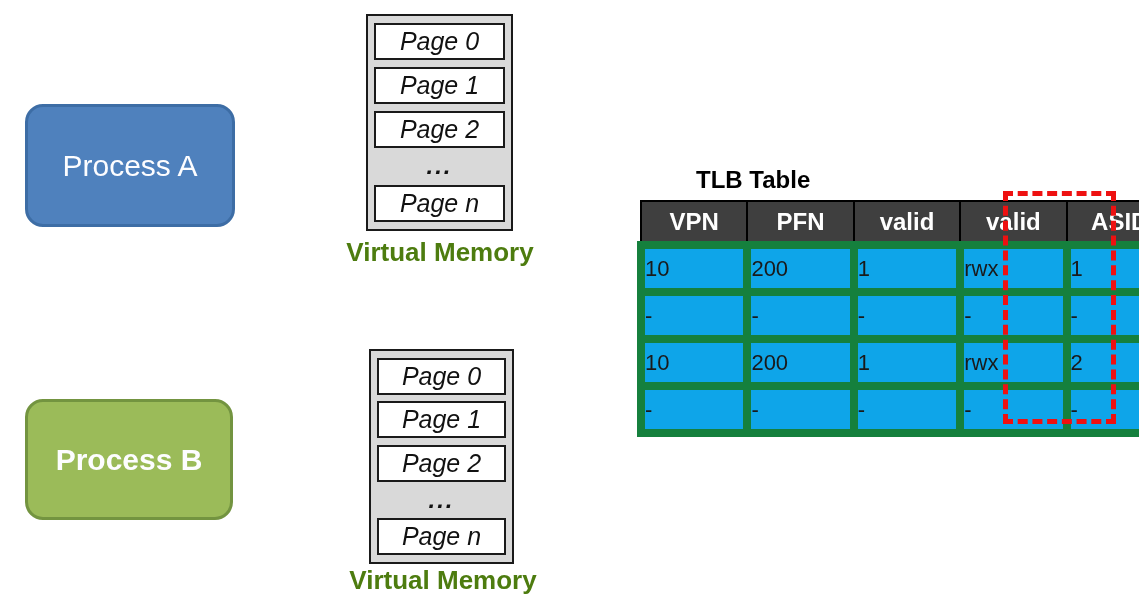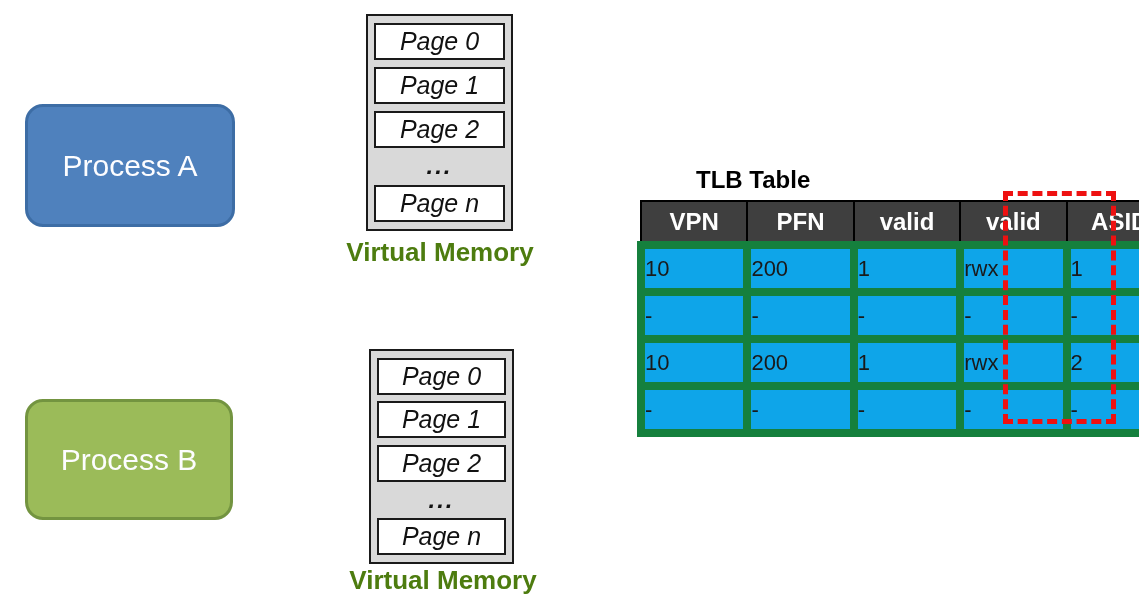--- a/index.html
+++ b/index.html
@@ -29,20 +29,21 @@
   }
   #proc-a {
     left: 25px; top: 104px; width: 210px; height: 123px;
     background: #4f81bd;
     border: 3px solid #3d6da5;
   }
   #proc-b {
     left: 25px; top: 399px; width: 208px; height: 121px;
     background: #9bbb59;
     border: 3px solid #739440;
+    font-weight: bold;
   }
 
   
   .vm-stack {
     position: absolute;
     background: #d9d9d9;
     border: 2px solid #1a1a1a;
     box-sizing: border-box;
     display: flex;
     flex-direction: column;

